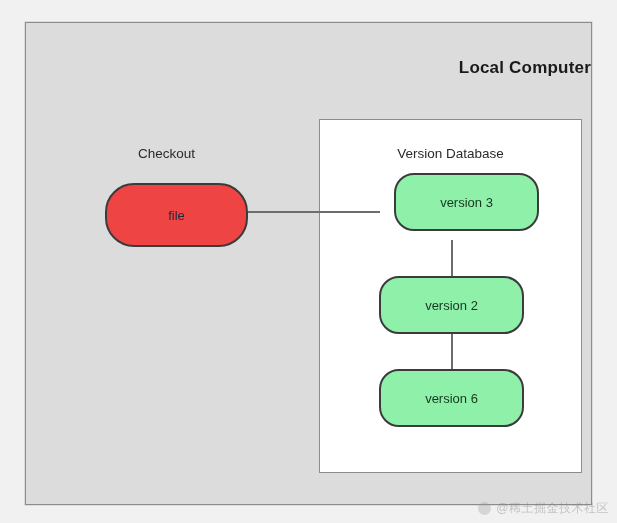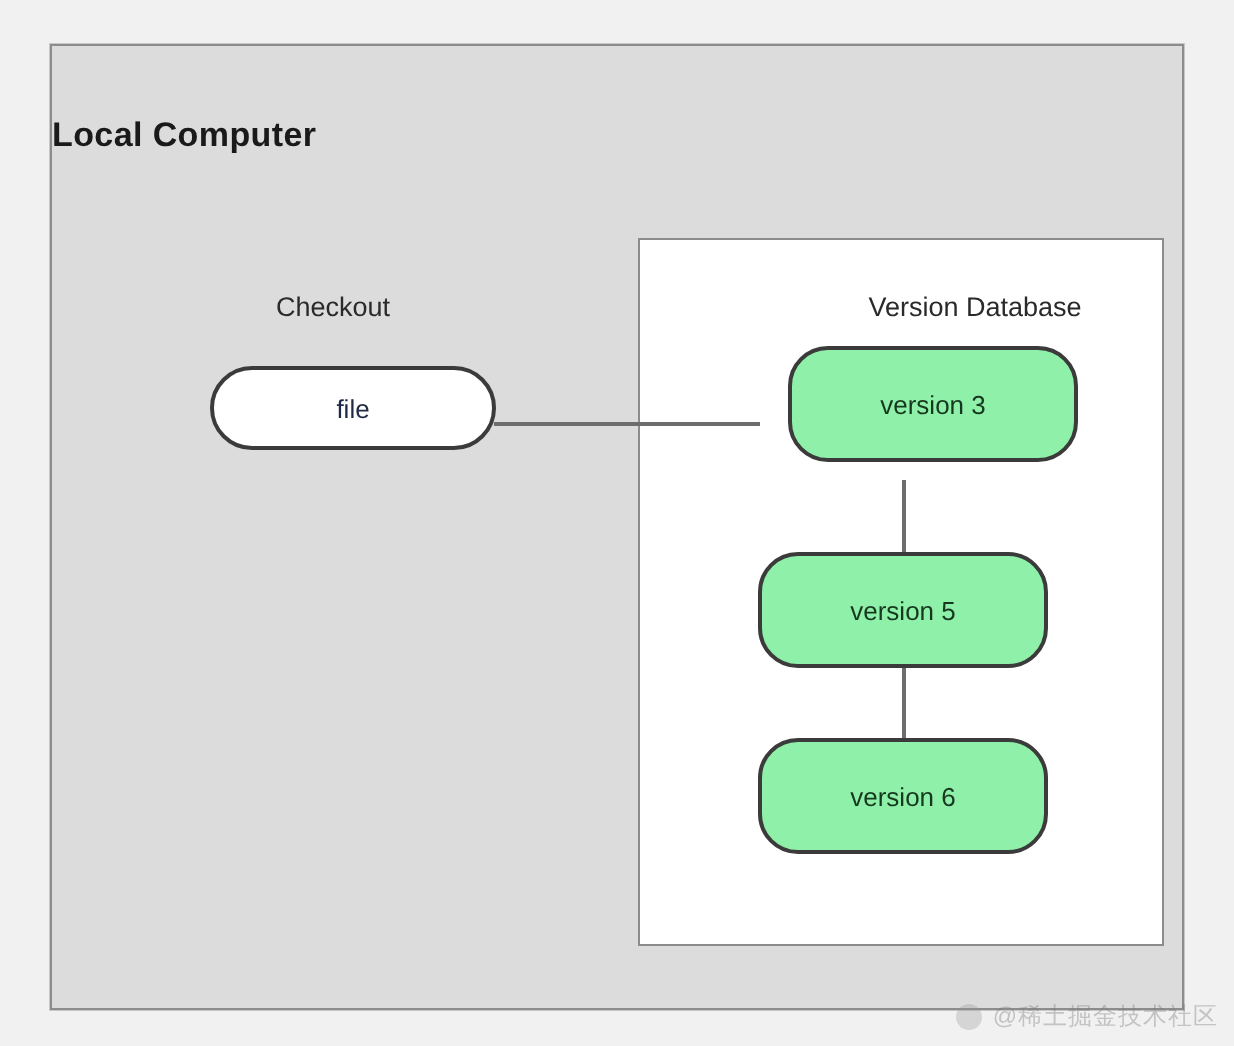--- a/index.html
+++ b/index.html
@@ -33,21 +33,21 @@
     border: 1px solid #8c8c8c;
     box-sizing: border-box;
     box-shadow: 0 0 0 0.5px rgba(120,120,120,0.35);
   }
 
   .panel-title {
     position: absolute;
     left: 0;
     top: 35px;
     width: 100%;
-    text-align: left;
+    text-align: right;
     font-size: 17px;
     font-weight: bold;
     color: #1a1a1a;
     letter-spacing: 0.2px;
   }
 
   
   .inner-panel {
     position: absolute;
     left: 293px;
@@ -61,21 +61,20 @@
 
   .inner-panel-title {
     position: absolute;
     left: 0;
     top: 26px;
     width: 100%;
     text-align: center;
     font-size: 13.5px;
     font-weight: normal;
     color: #2a2a2a;
-    padding-left: 37px;
   }
 
   
   .checkout-title {
     position: absolute;
     left: 69px;
     top: 123px;
     width: 143px;
     text-align: center;
     font-size: 13.5px;
@@ -92,22 +91,22 @@
     font-size: 13px;
     color: #16381f;
     border: 2px solid #3b3b3b;
     z-index: 3;
   }
 
   .node-file {
     left: 79px;
     top: 160px;
     width: 143px;
-    height: 42px;
-    background: #ffffff;
+    height: 64px;
+    background: #ef4444;
     border-radius: 29px;
     color: #1d2a44;
   }
 
   .node-version {
     left: 353px;
     width: 145px;
     height: 58px;
     background: #8ef0a9;
     border-radius: 20px;
@@ -183,21 +182,21 @@
     </div>
 
     <div class="connector connector-h-file-v3"></div>
     <div class="connector connector-v-v3-v2"></div>
     <div class="connector connector-v-v2-v1"></div>
 
     <div class="node node-file">file</div>
 
     <div class="node node-version node-v3">version 3</div>
 
-    <div class="node node-version node-v2">version 5</div>
+    <div class="node node-version node-v2">version 2</div>
 
     <div class="node node-version node-v1">version 6</div>
 
   </div>
 
   <div class="watermark">
     <span class="watermark-logo"></span>
     <span>@稀土掘金技术社区</span>
   </div>
 

